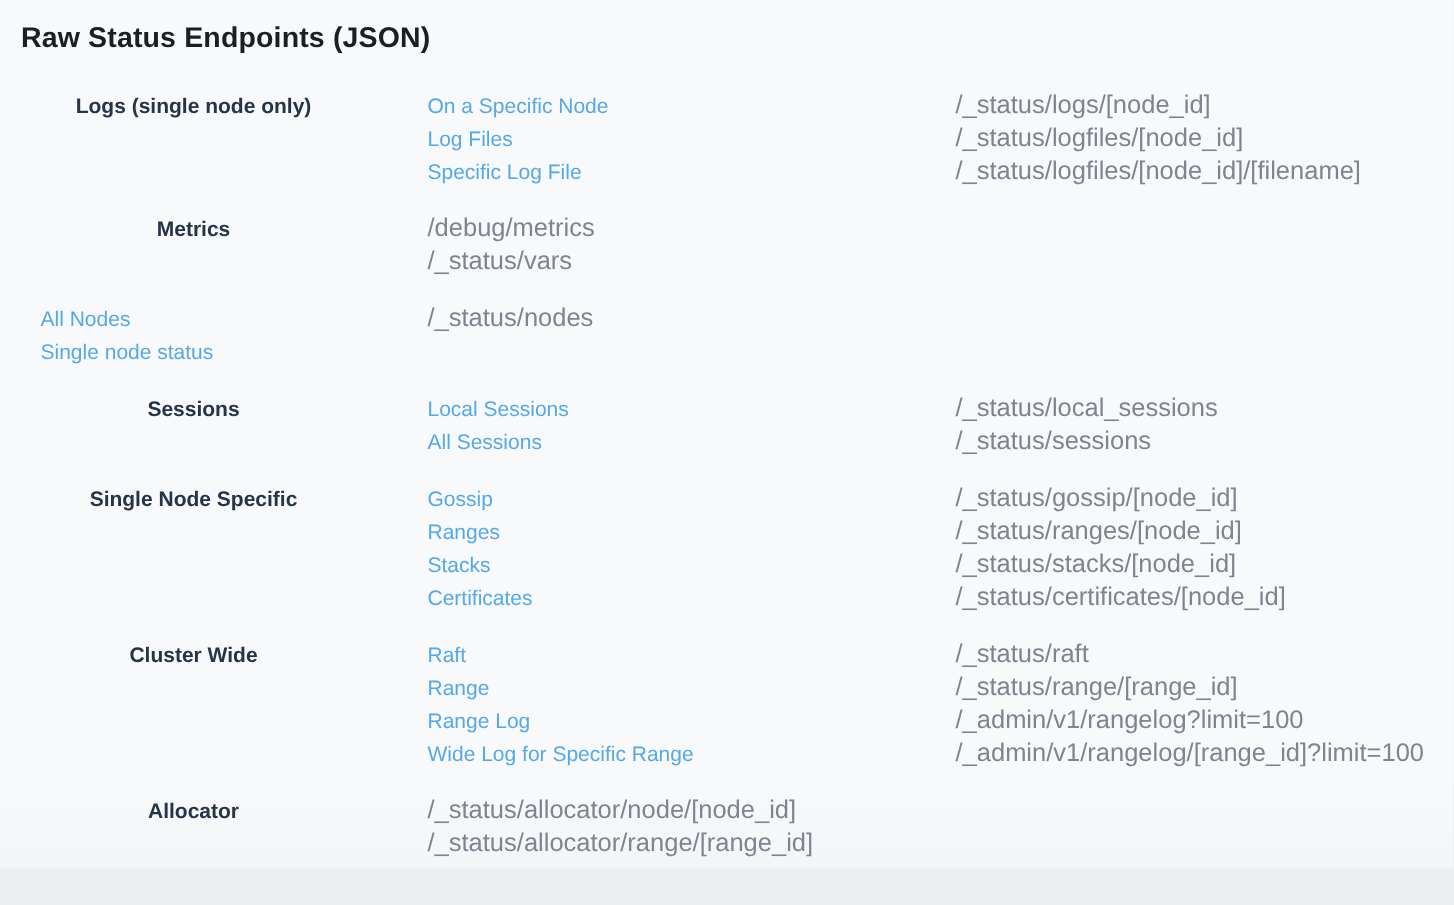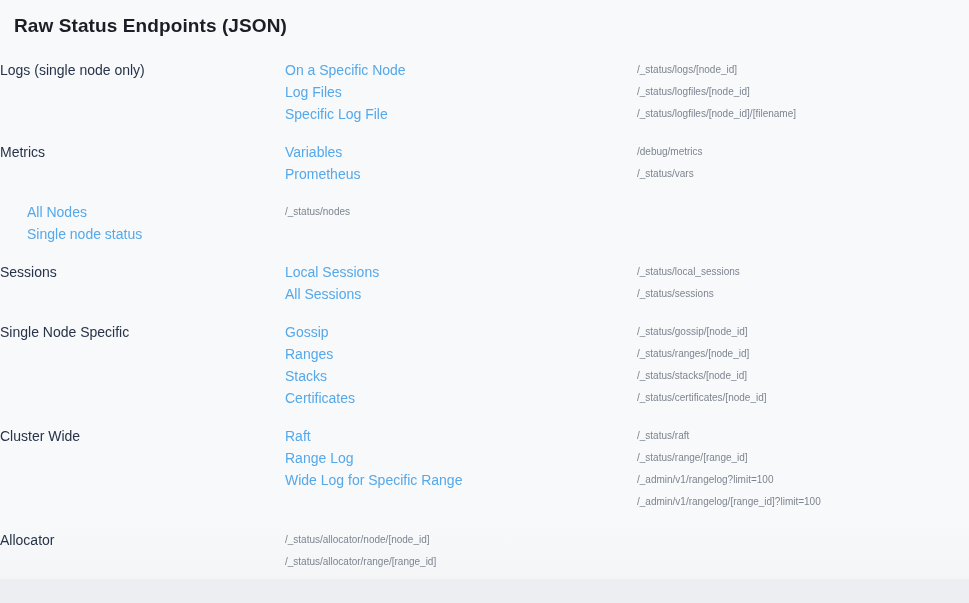--- a/index.html
+++ b/index.html
@@ -24,36 +24,36 @@
     color: #1b1e24;
     letter-spacing: 0.1px;
   }
   .groups { margin-top: 21px; }
   .group {
     display: grid;
     grid-template-columns: 258px 352px auto;
     margin-bottom: 16px;
   }
   .group-label {
-    text-align: left;
+    text-align: center;
     font-size: 14px;
-    font-weight: 400;
+    font-weight: 700;
     color: #273349;
     line-height: 22px;
   }
   .links { padding-left: 27px; }
   .endpoints { padding-left: 27px; }
   .link {
     font-size: 14px;
     line-height: 22px;
     color: #55a8ea;
     cursor: pointer;
   }
   .endpoint {
-    font-size: 10px;
+    font-size: 17px;
     line-height: 22px;
     color: #7d8591;
   }
 </style>
 </head>
 <body>
 
 <div class="content">
   <h1 class="page-title">Raw Status Endpoints (JSON)</h1>
   <div class="groups">
@@ -66,24 +66,20 @@
         </div>
     <div class="endpoints">
           <div class="endpoint">/_status/logs/[node_id]</div>
           <div class="endpoint">/_status/logfiles/[node_id]</div>
           <div class="endpoint">/_status/logfiles/[node_id]/[filename]</div>
         </div>
   </div>
 
   <div class="group">
     <div class="group-label">Metrics</div>
-    <div class="links">
-          <div class="link">Variables</div>
-          <div class="link">Prometheus</div>
-        </div>
     <div class="endpoints">
           <div class="endpoint">/debug/metrics</div>
           <div class="endpoint">/_status/vars</div>
         </div>
   </div>
 
   <div class="group">
     <div class="links">
           <div class="link">All Nodes</div>
           <div class="link">Single node status</div>
@@ -118,20 +114,21 @@
           <div class="endpoint">/_status/ranges/[node_id]</div>
           <div class="endpoint">/_status/stacks/[node_id]</div>
           <div class="endpoint">/_status/certificates/[node_id]</div>
         </div>
   </div>
 
   <div class="group">
     <div class="group-label">Cluster Wide</div>
     <div class="links">
           <div class="link">Raft</div>
+          <div class="link">Range</div>
           <div class="link">Range Log</div>
           <div class="link">Wide Log for Specific Range</div>
         </div>
     <div class="endpoints">
           <div class="endpoint">/_status/raft</div>
           <div class="endpoint">/_status/range/[range_id]</div>
           <div class="endpoint">/_admin/v1/rangelog?limit=100</div>
           <div class="endpoint">/_admin/v1/rangelog/[range_id]?limit=100</div>
         </div>
   </div>

